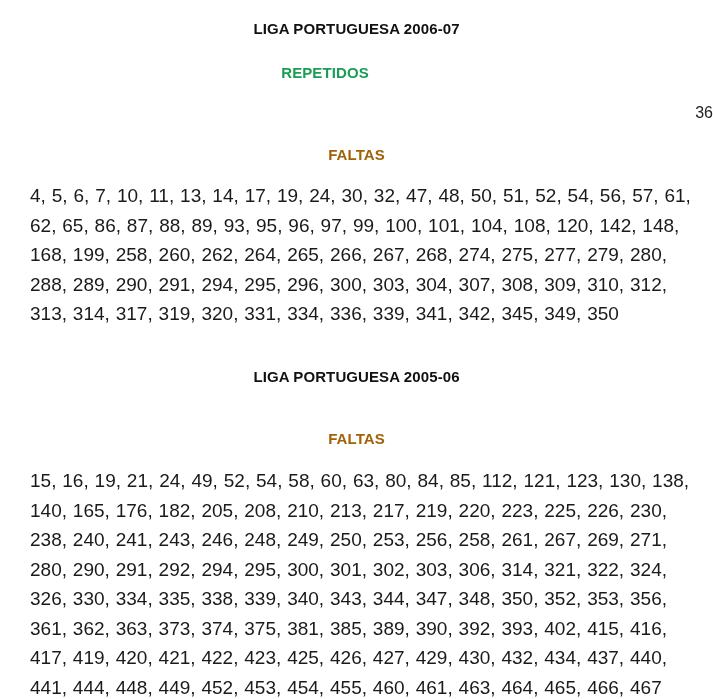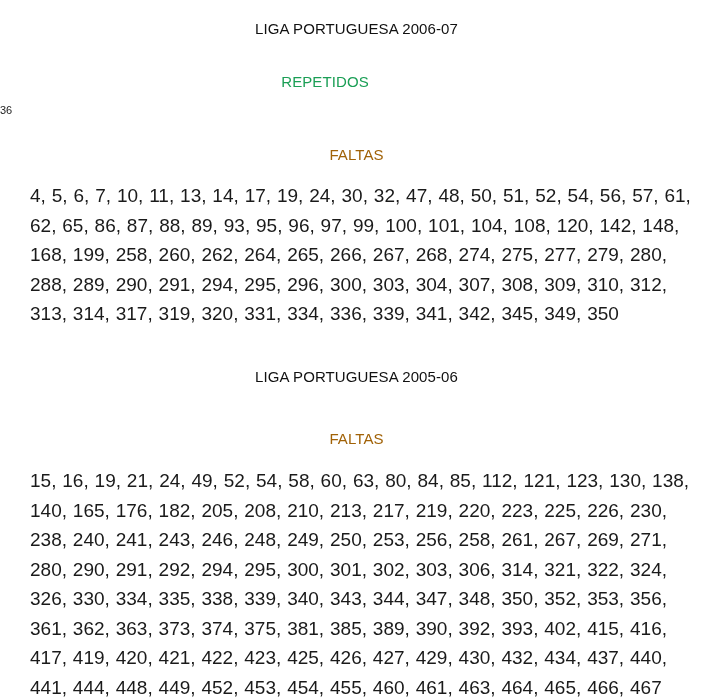--- a/index.html
+++ b/index.html
@@ -15,52 +15,52 @@
       color: #1a1a1a;
       position: relative;
     }
     .section {
       position: absolute;
       left: 0;
       width: 713px;
     }
     .heading {
       text-align: center;
-      font-weight: normal;
+      font-weight: bold;
       font-size: 15px;
       letter-spacing: 0.1px;
       margin: 0;
       white-space: nowrap;
     }
     .title { color: #111111; }
     .green { color: #1a9e55; }
     .red { color: #a16207; }
     .count {
-      text-align: left;
-      font-size: 11px;
+      text-align: right;
+      font-size: 16px;
       color: #222222;
       margin: 0;
     }
     .numbers {
       position: absolute;
       left: 30px;
       width: 665px;
       font-size: 19px;
       line-height: 29.5px;
       color: #1a1a1a;
       margin: 0;
       word-spacing: 0.6px;
     }
   </style>
 </head>
 <body>
 
 <div class="section" style="top:0;">
   <p class="heading title" style="position:absolute;top:20px;width:713px;">LIGA PORTUGUESA 2006-07</p>
-  <p class="heading green" style="position:absolute;top:73px;width:650px;">REPETIDOS</p>
+  <p class="heading green" style="position:absolute;top:64px;width:650px;">REPETIDOS</p>
   <p class="count" style="position:absolute;top:104px;width:713px;">36</p>
   <p class="heading red" style="position:absolute;top:146px;width:713px;">FALTAS</p>
   <p class="numbers" style="top:181px;">4, 5, 6, 7, 10, 11, 13, 14, 17, 19, 24, 30, 32, 47, 48, 50, 51, 52, 54, 56, 57, 61, 62, 65, 86, 87, 88, 89, 93, 95, 96, 97, 99, 100, 101, 104, 108, 120, 142, 148, 168, 199, 258, 260, 262, 264, 265, 266, 267, 268, 274, 275, 277, 279, 280, 288, 289, 290, 291, 294, 295, 296, 300, 303, 304, 307, 308, 309, 310, 312, 313, 314, 317, 319, 320, 331, 334, 336, 339, 341, 342, 345, 349, 350</p>
 </div>
 
 <div class="section" style="top:0;">
   <p class="heading title" style="position:absolute;top:368px;width:713px;">LIGA PORTUGUESA 2005-06</p>
   <p class="heading red" style="position:absolute;top:430px;width:713px;">FALTAS</p>
   <p class="numbers" style="top:466px;">15, 16, 19, 21, 24, 49, 52, 54, 58, 60, 63, 80, 84, 85, 112, 121, 123, 130, 138, 140, 165, 176, 182, 205, 208, 210, 213, 217, 219, 220, 223, 225, 226, 230, 238, 240, 241, 243, 246, 248, 249, 250, 253, 256, 258, 261, 267, 269, 271, 280, 290, 291, 292, 294, 295, 300, 301, 302, 303, 306, 314, 321, 322, 324, 326, 330, 334, 335, 338, 339, 340, 343, 344, 347, 348, 350, 352, 353, 356, 361, 362, 363, 373, 374, 375, 381, 385, 389, 390, 392, 393, 402, 415, 416, 417, 419, 420, 421, 422, 423, 425, 426, 427, 429, 430, 432, 434, 437, 440, 441, 444, 448, 449, 452, 453, 454, 455, 460, 461, 463, 464, 465, 466, 467</p>
 </div>

